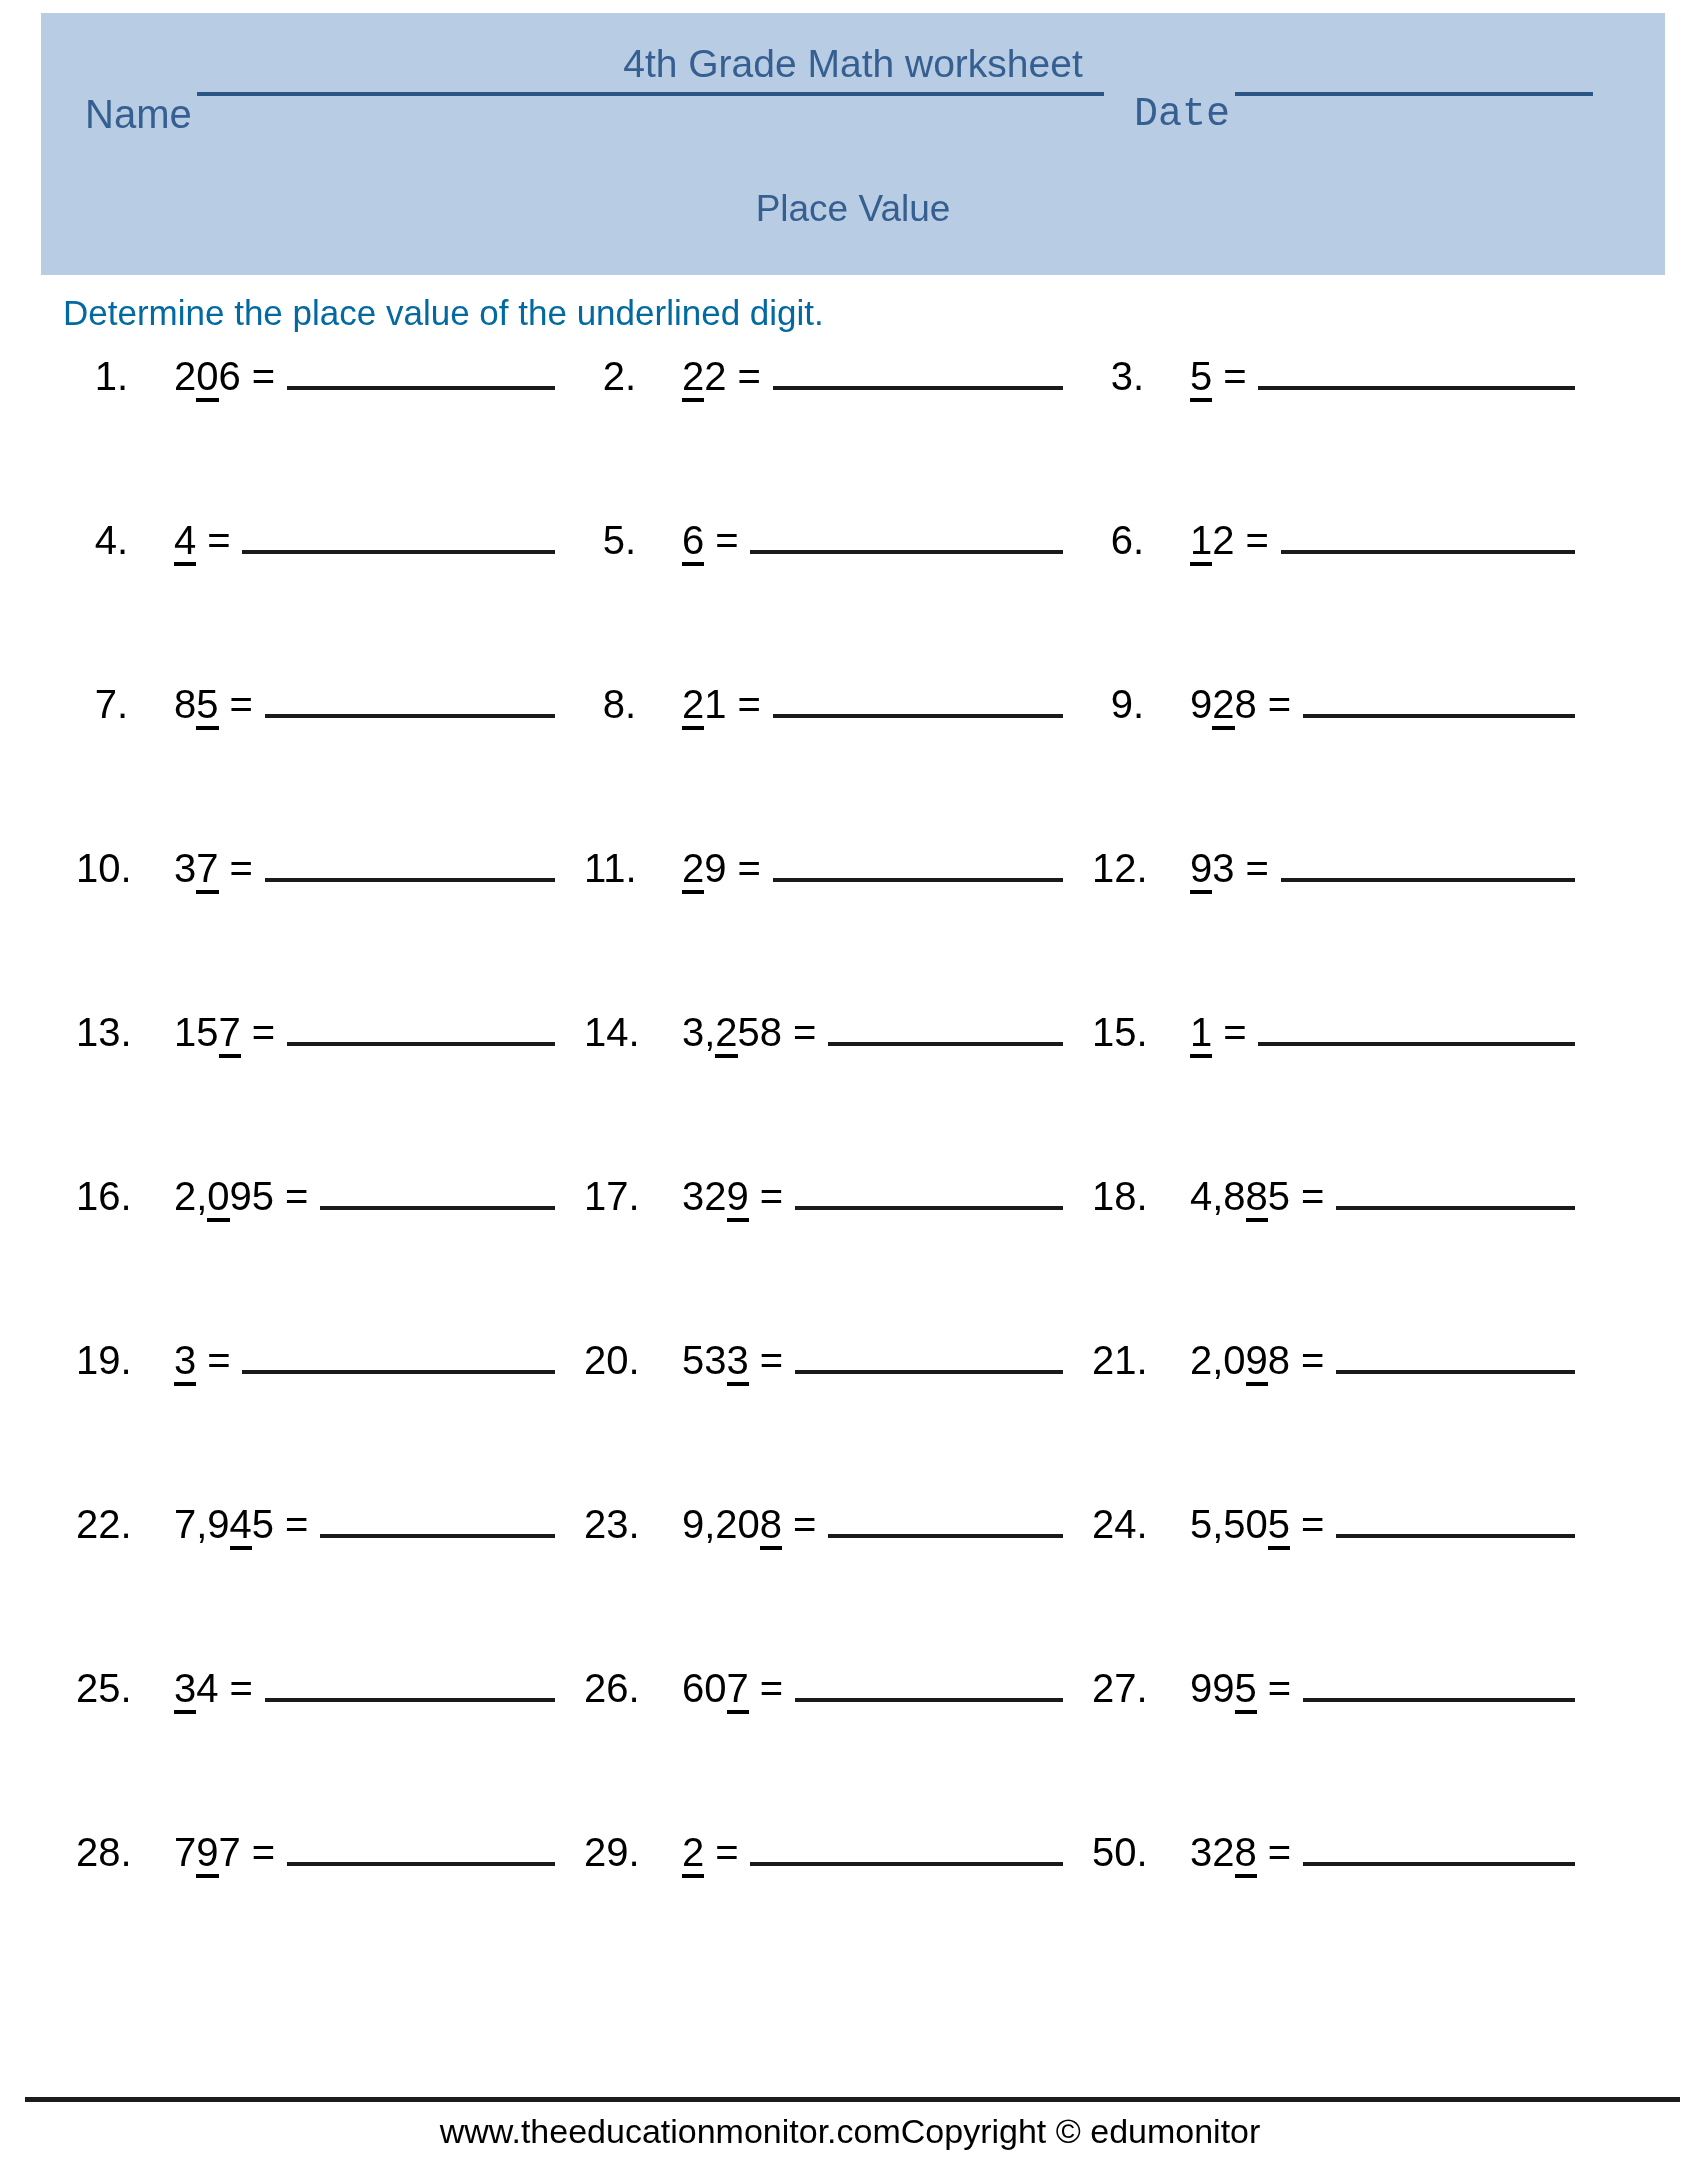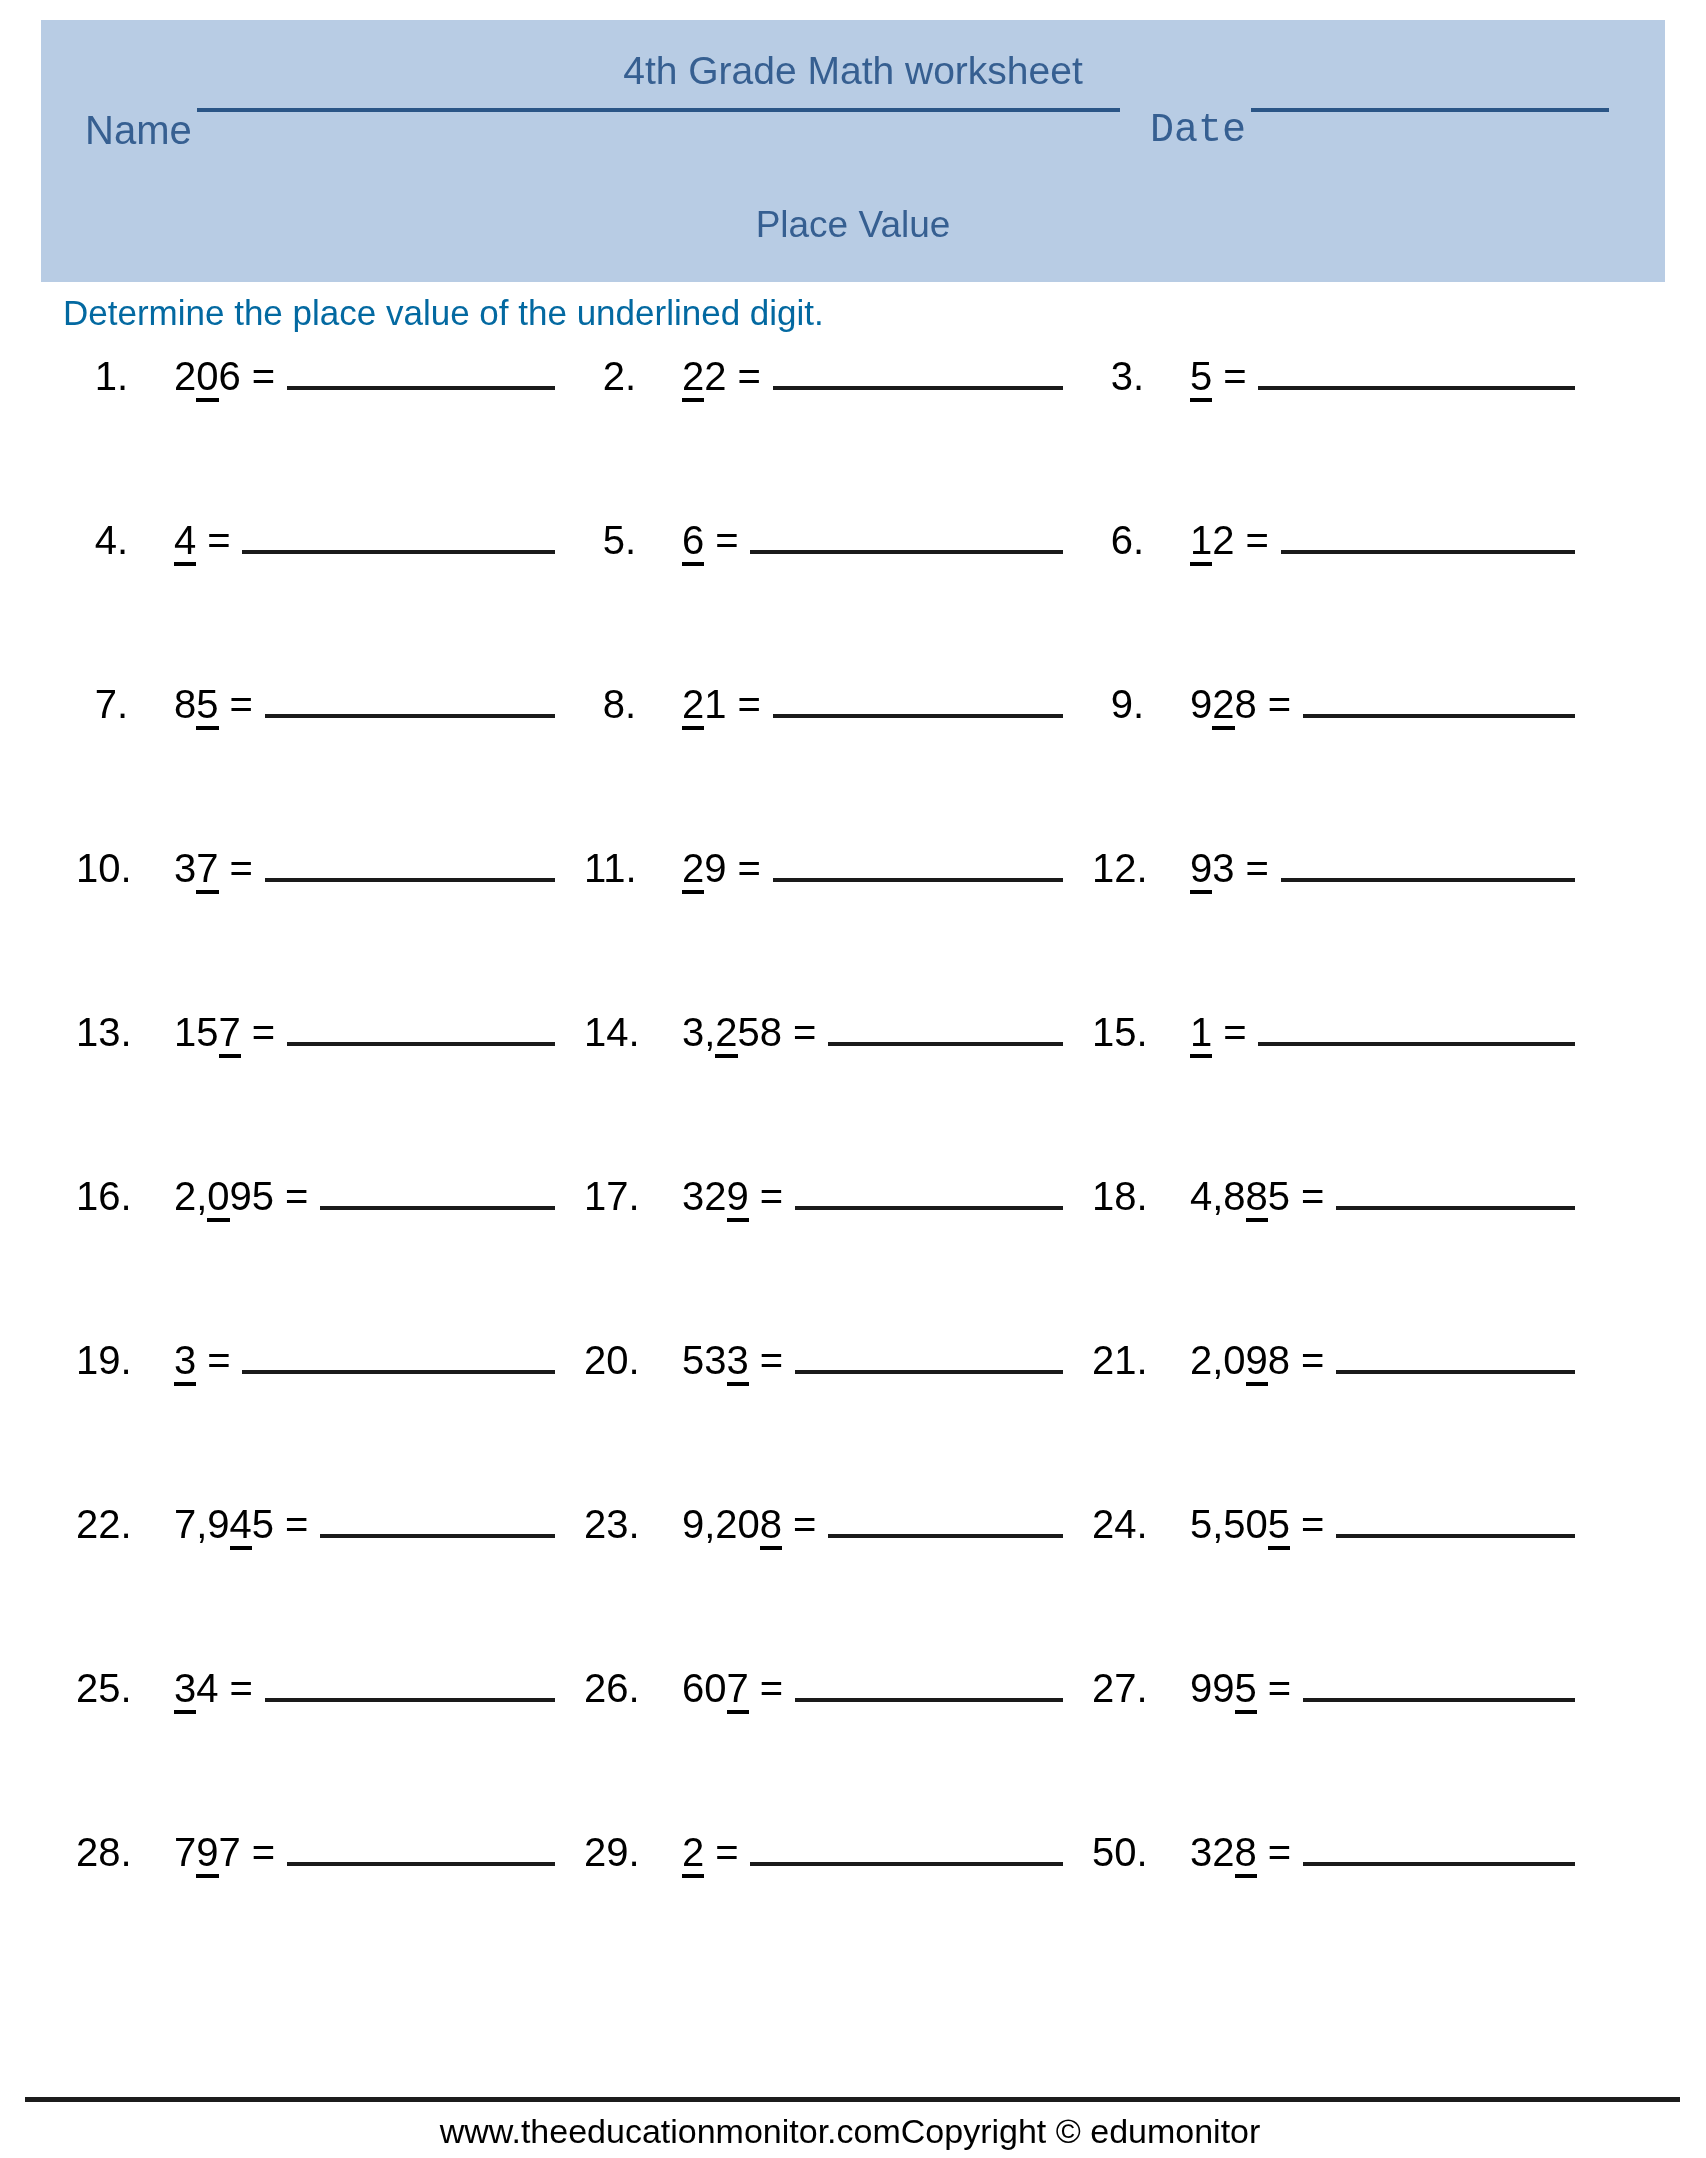--- a/index.html
+++ b/index.html
@@ -7,35 +7,35 @@
   body {
     width:1706px; height:2159px;
     position:relative;
     font-family:"Liberation Sans", sans-serif;
     color:var(--ink, #000);
     overflow:hidden;
   }
 
   
   .header {
-    position:absolute; left:41px; top:20px;
+    position:absolute; left:41px; top:13px;
     width:1624px; height:262px;
     background:var(--header-bg, #b8cce4);
     color:var(--header-text, #365f91);
   }
   .title {
     margin-top:30px;
     text-align:center;
     font-size:39px;
     line-height:1.1;
   }
   .name-date-row {
     display:flex; align-items:flex-start;
-    margin-top:15px;
-    padding:0 56px 0 44px;
+    margin-top:6px;
+    padding:0 72px 0 44px;
     font-size:40px;
   }
   .hrule {
     height:0;
     border-bottom:4.2px solid var(--rule-blue, #2a5586);
     margin-bottom:-11.8px;
     align-self:baseline;
   }
   .rule-name { flex:1; margin-left:5px; }
   .date-label { margin-left:30px;font-family:Liberation Mono, monospace; }

